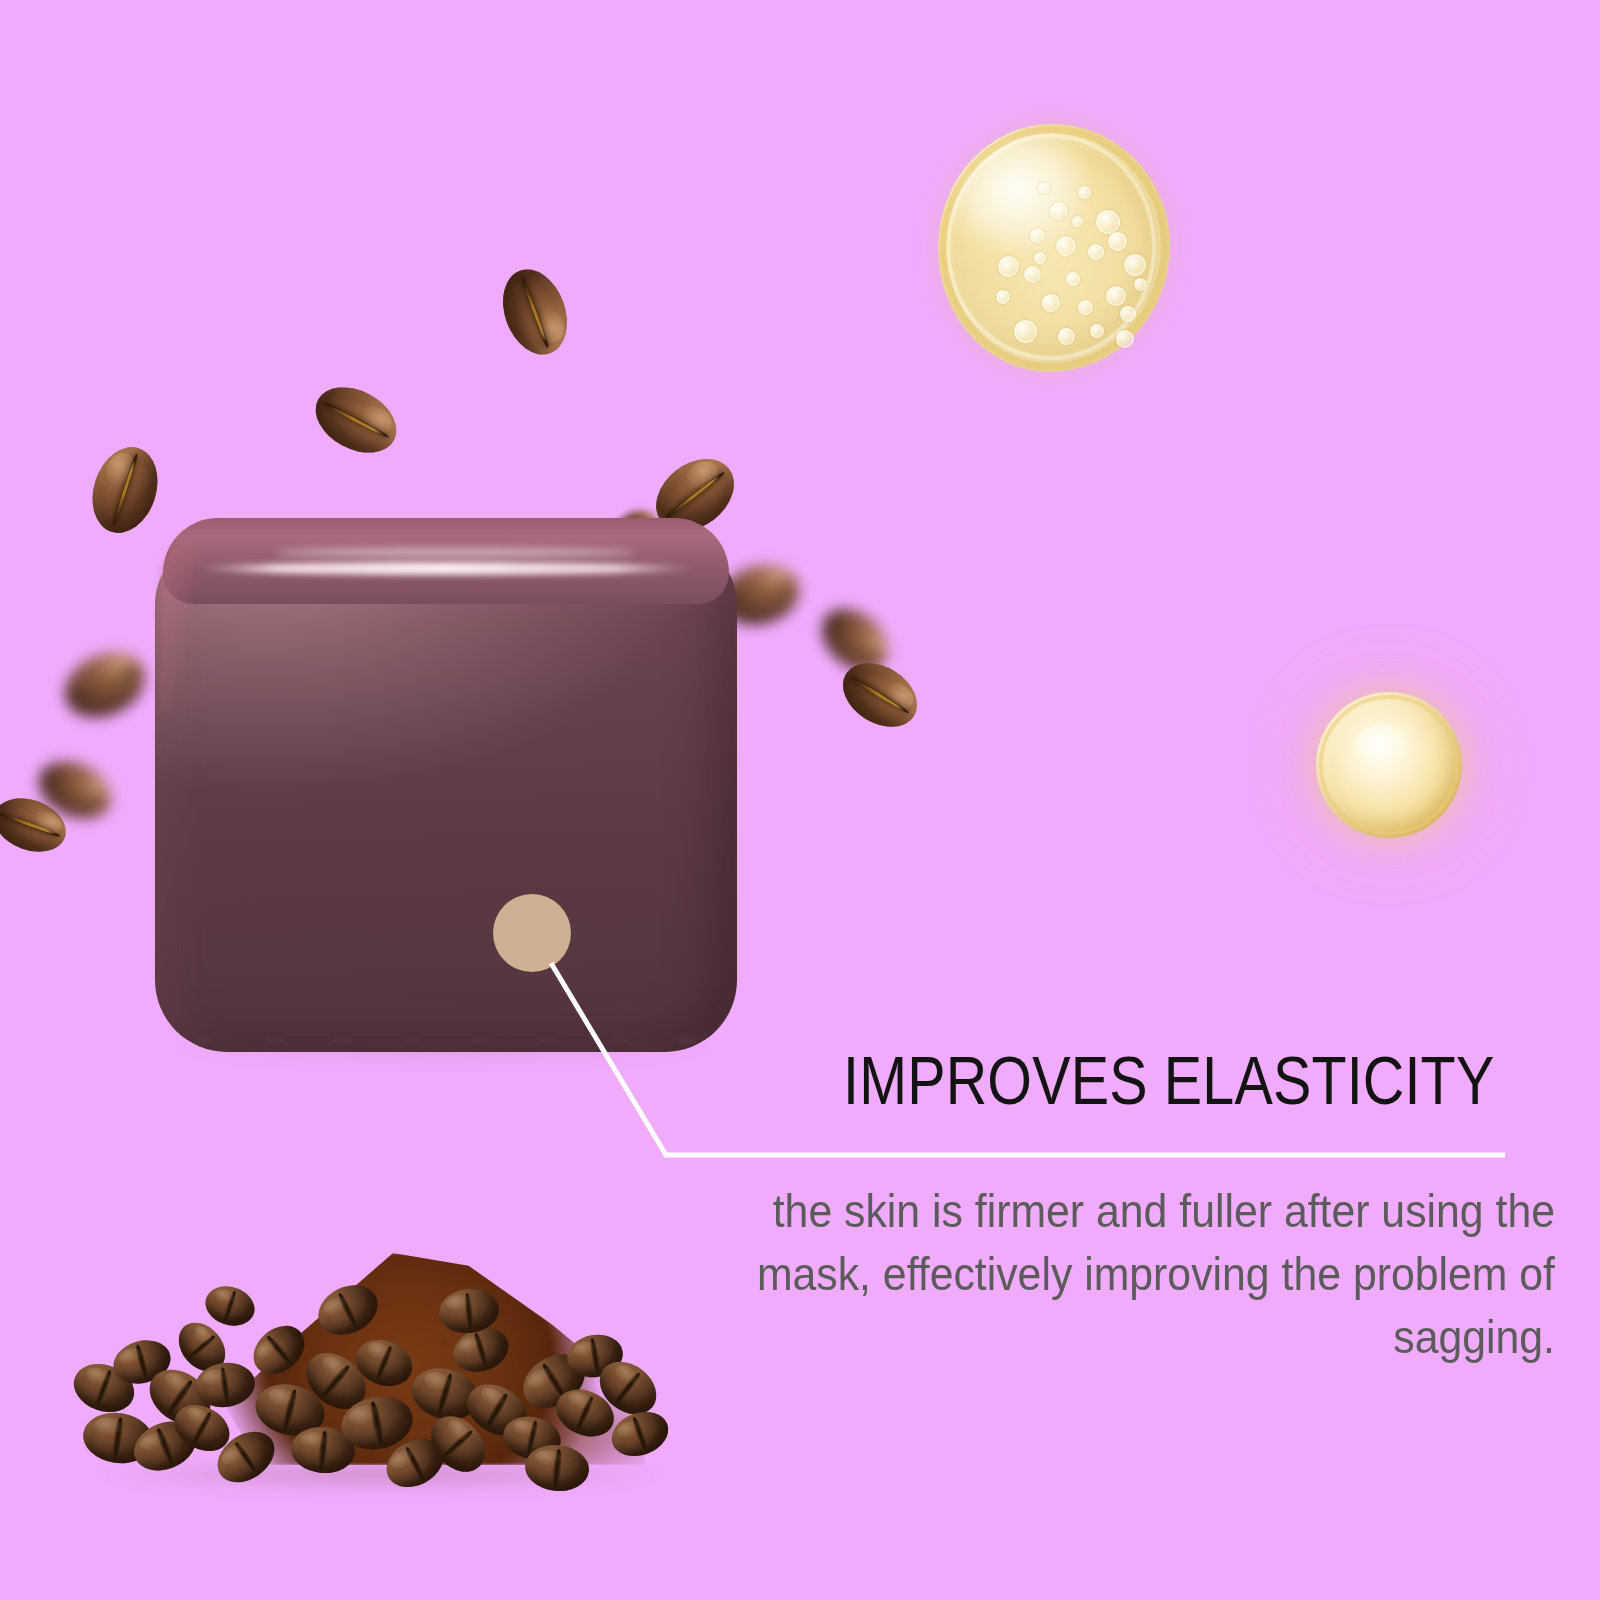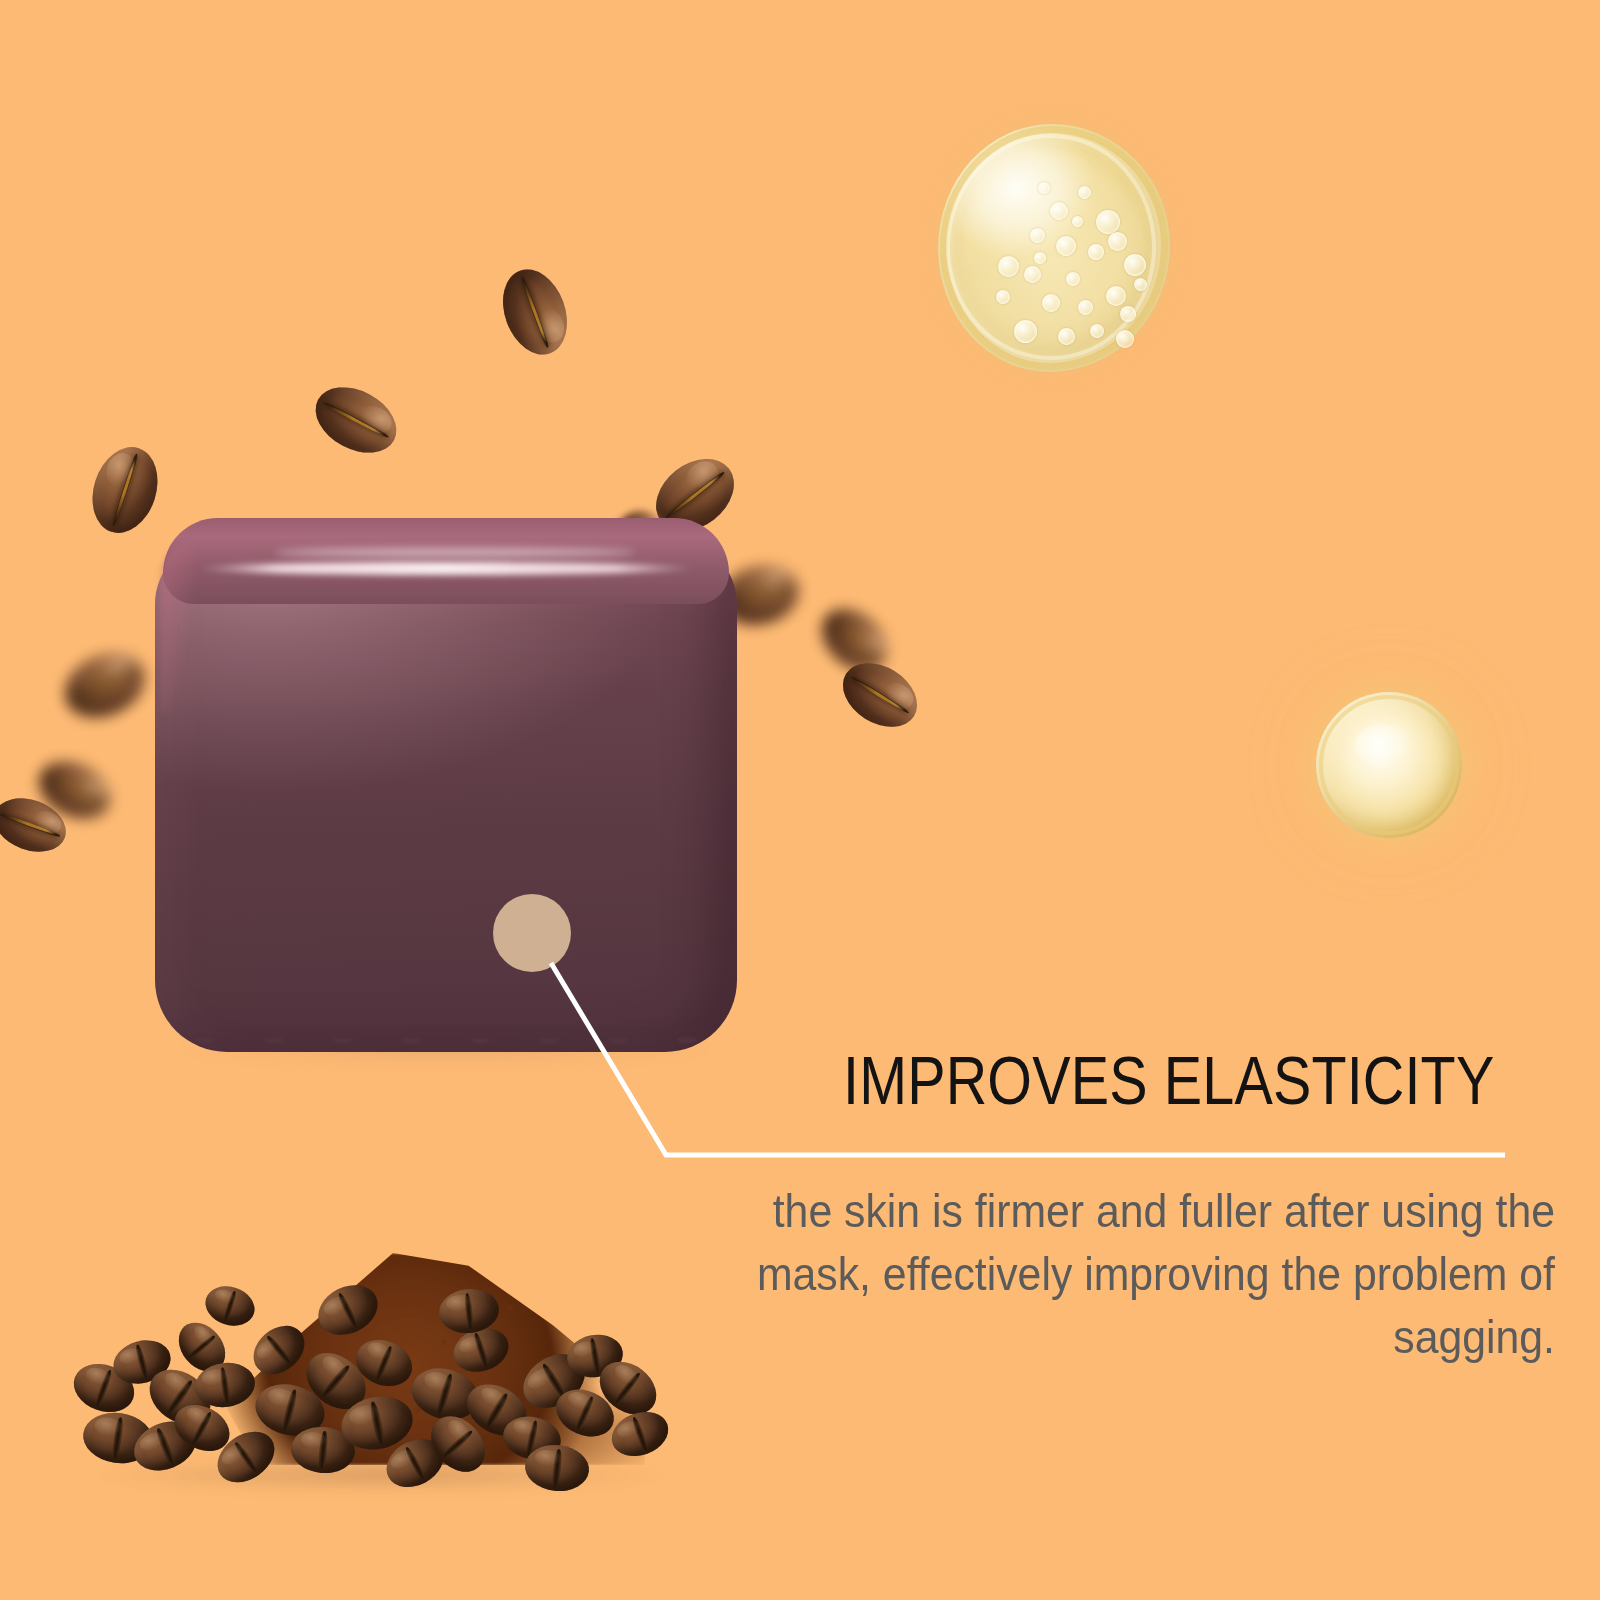--- a/index.html
+++ b/index.html
@@ -207,21 +207,21 @@
     background:linear-gradient(90deg,rgba(40,20,8,.2),#2b1a0c 36%,#1f1207 52%,#33200f 70%,rgba(40,20,8,.2));
   }
   .pbean .sheen{
     position:absolute;left:14%;top:12%;width:42%;height:36%;border-radius:50%;
     background:radial-gradient(ellipse at 36% 36%, rgba(240,205,165,.30), rgba(240,205,165,0) 72%);
   }
 </style>
 </head>
 <body>
 
-<div id="stage" style="background: #fdba74;">
+<div id="stage" style="background: #f0abfc;">
 
   <div class="oil-big">
     <div class="rim"></div>
     <div class="rim2"></div>
     <div id="bubbles">
         <div class="bub" style="left: 112px; top: 78px; width: 16px; height: 16px;"></div>
         <div class="bub" style="left: 140px; top: 62px; width: 11px; height: 11px;"></div>
         <div class="bub" style="left: 158px; top: 86px; width: 22px; height: 22px;"></div>
         <div class="bub" style="left: 92px; top: 104px; width: 13px; height: 13px;"></div>
         <div class="bub" style="left: 118px; top: 112px; width: 18px; height: 18px;"></div>

